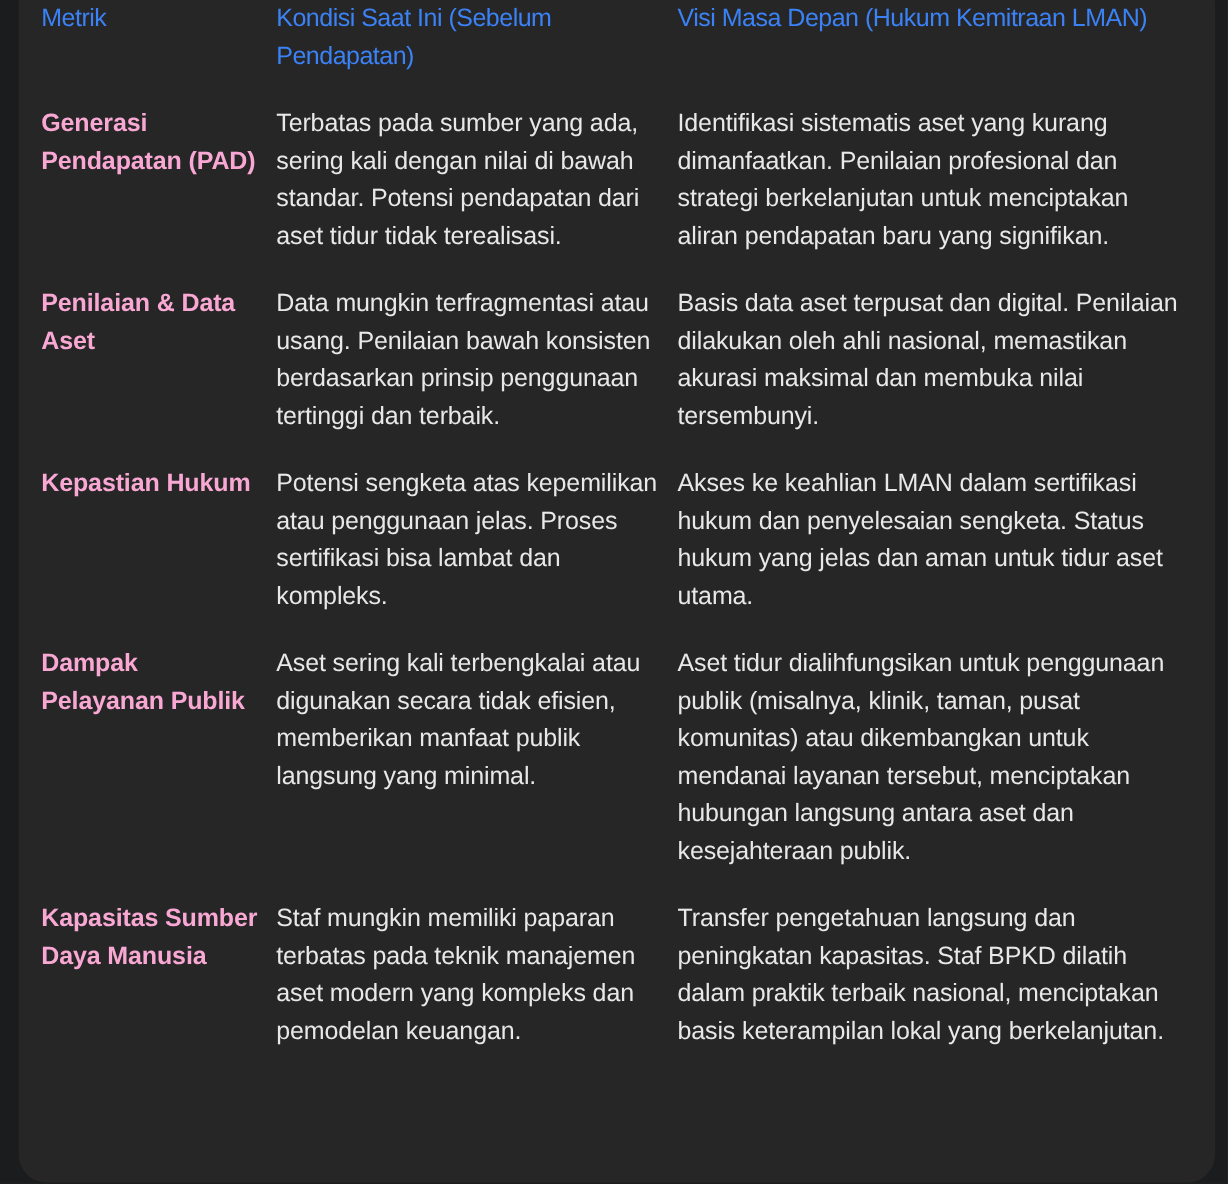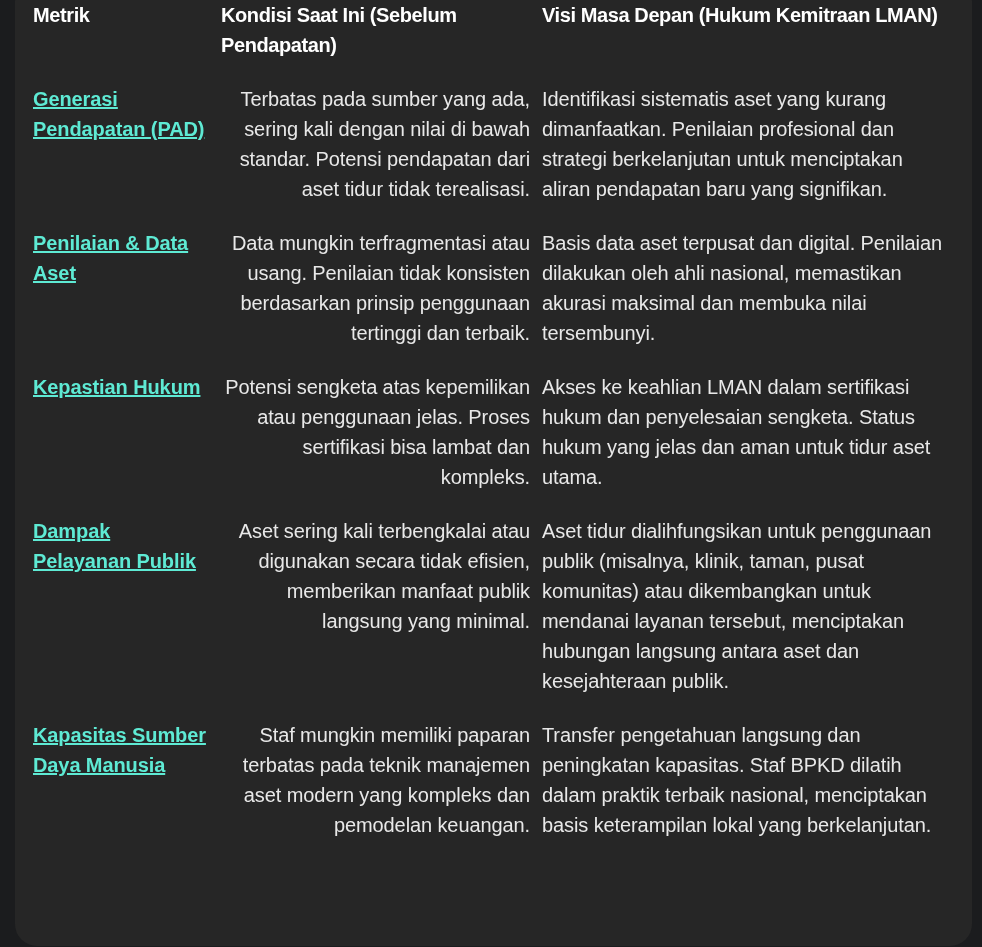--- a/index.html
+++ b/index.html
@@ -22,23 +22,23 @@
   }
   col.c1 { width:188px; }
   col.c2 { width:321px; }
   col.c3 { width:411px; }
   th, td {
     text-align:left; vertical-align:top;
     font-size:20px; line-height:30px;
     padding:0 0 24px 0;
     letter-spacing:-0.1px;
   }
-  th { font-weight:bold; color:#ffffff; letter-spacing:-0.4px; }
-  td.metric { font-weight:bold; color:#5eead4; padding-right:10px;text-decoration:underline; }
-  td.cur { padding-right:12px;text-align:right; }
+  th { font-weight:normal; color:#3b82f6; letter-spacing:-0.4px; }
+  td.metric { font-weight:bold; color:#f9a8d4; padding-right:10px; }
+  td.cur { padding-right:12px; }
   td { color:#e8e8e8; }
 </style>
 </head>
 <body>
 
 <div class="card">
   <table>
     <colgroup>
         <col class="c1">
         <col class="c2">
@@ -52,21 +52,21 @@
       </tr>
     </thead>
     <tbody>
       <tr>
         <td class="metric">Generasi Pendapatan (PAD)</td>
         <td class="cur">Terbatas pada sumber yang ada, sering kali dengan nilai di bawah standar. Potensi pendapatan dari aset tidur tidak terealisasi.</td>
         <td>Identifikasi sistematis aset yang kurang dimanfaatkan. Penilaian profesional dan strategi berkelanjutan untuk menciptakan aliran pendapatan baru yang signifikan.</td>
       </tr>
       <tr>
         <td class="metric">Penilaian &amp; Data Aset</td>
-        <td class="cur">Data mungkin terfragmentasi atau usang. Penilaian tidak konsisten berdasarkan prinsip penggunaan tertinggi dan terbaik.</td>
+        <td class="cur">Data mungkin terfragmentasi atau usang. Penilaian bawah konsisten berdasarkan prinsip penggunaan tertinggi dan terbaik.</td>
         <td>Basis data aset terpusat dan digital. Penilaian dilakukan oleh ahli nasional, memastikan akurasi maksimal dan membuka nilai tersembunyi.</td>
       </tr>
       <tr>
         <td class="metric">Kepastian Hukum</td>
         <td class="cur">Potensi sengketa atas kepemilikan atau penggunaan jelas. Proses sertifikasi bisa lambat dan kompleks.</td>
         <td>Akses ke keahlian LMAN dalam sertifikasi hukum dan penyelesaian sengketa. Status hukum yang jelas dan aman untuk tidur aset utama.</td>
       </tr>
       <tr>
         <td class="metric">Dampak Pelayanan Publik</td>
         <td class="cur">Aset sering kali terbengkalai atau digunakan secara tidak efisien, memberikan manfaat publik langsung yang minimal.</td>

